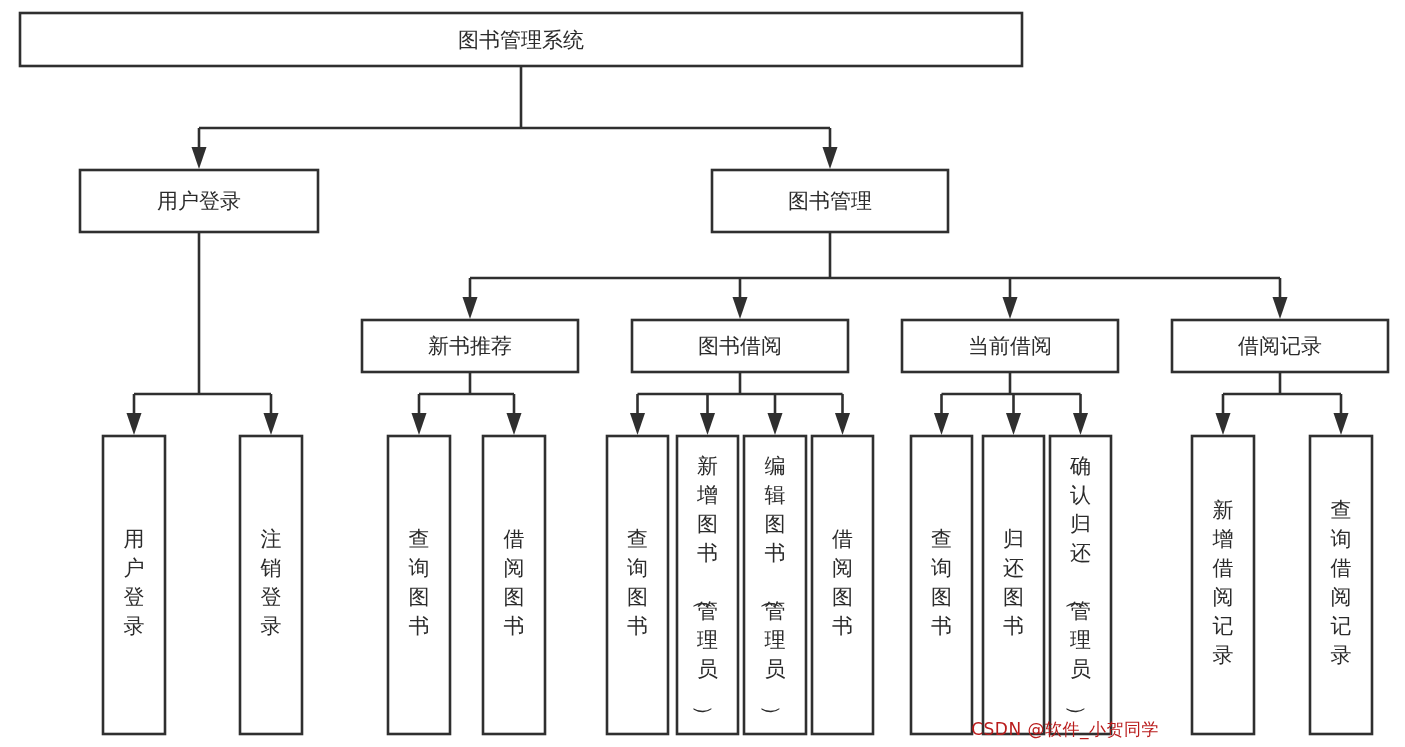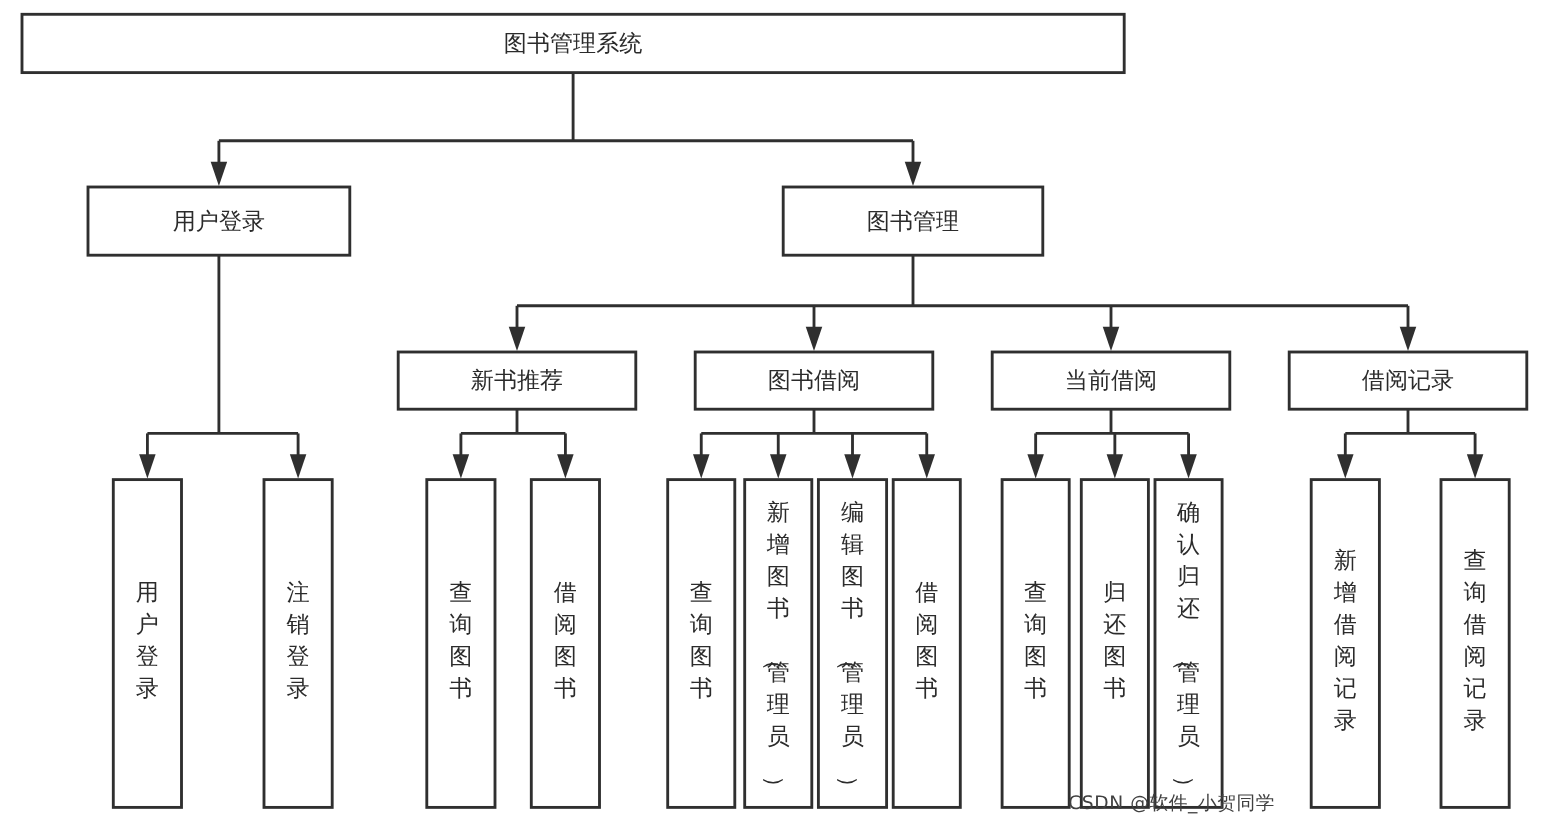--- a/index.html
+++ b/index.html
@@ -51,21 +51,21 @@
     fill: none;
   }
   .edge-arrow {
     fill: #2f2f2f;
     stroke: none;
   }
   .watermark-text {
     position: absolute;
     right: 10px;
     bottom: 6px;
-    color: #404040;
+    color: #b91c1c;
     font-family: "DejaVu Sans", "Liberation Sans", sans-serif;
     font-size: 17px;
     letter-spacing: 0.5px;
     white-space: nowrap;
     user-select: none;
   }
 </style>
 </head>
 <body>
 

